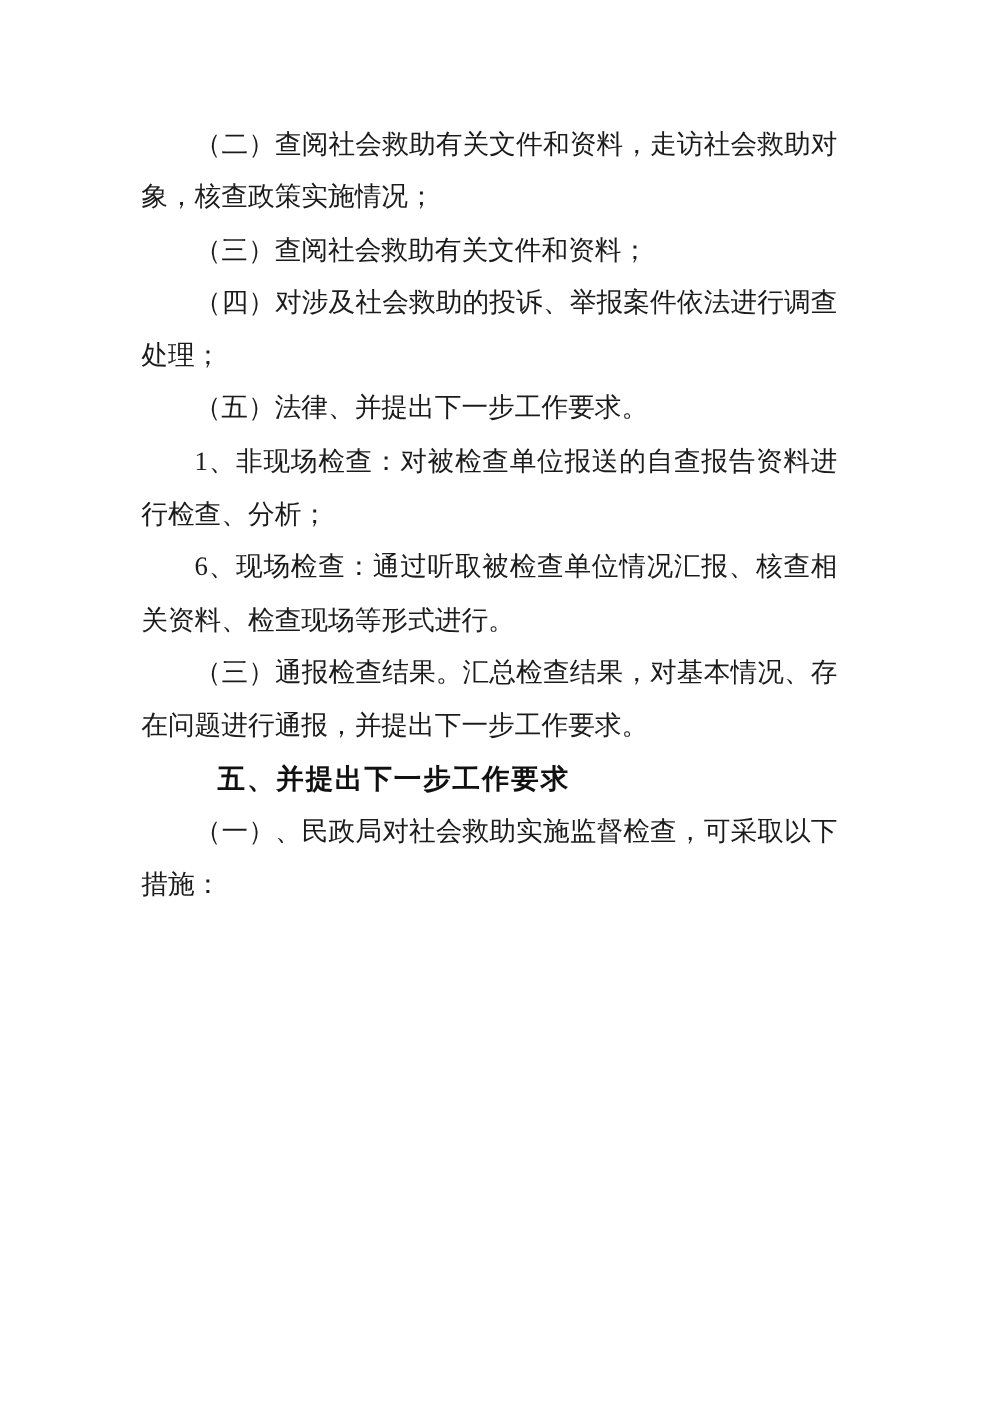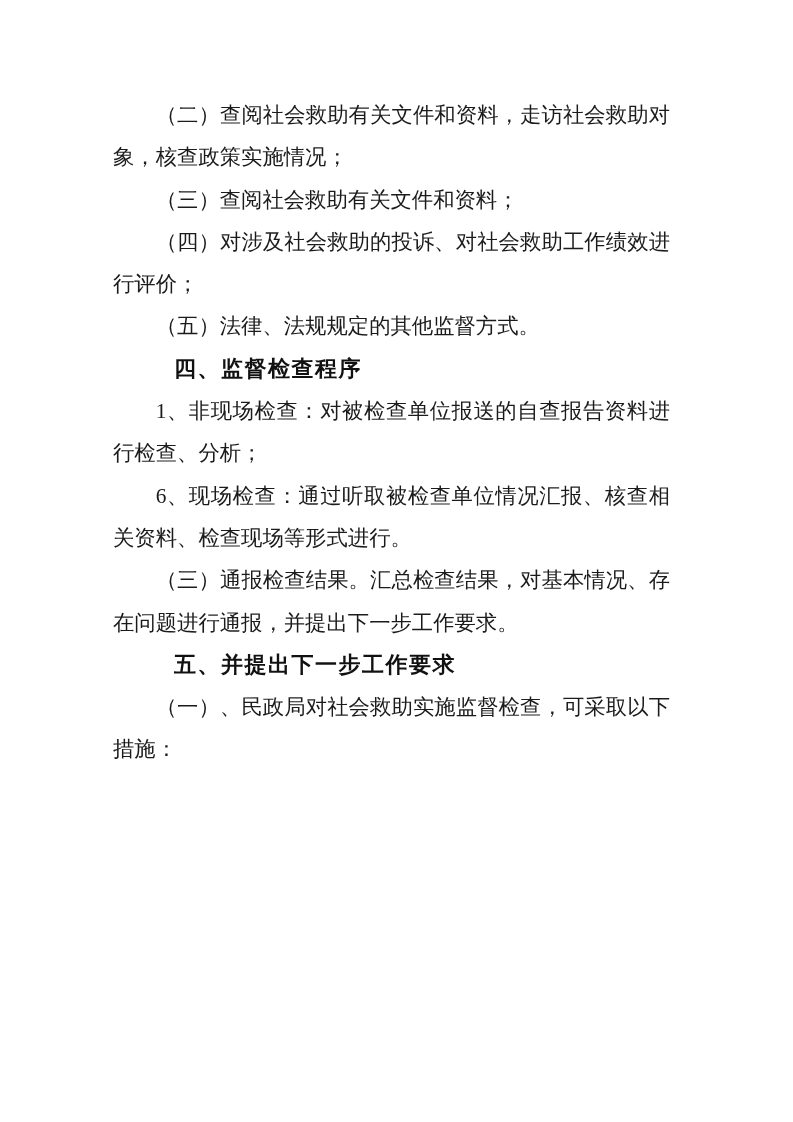--- a/index.html
+++ b/index.html
@@ -54,23 +54,22 @@
   }
 </style>
 </head>
 <body>
 
 <div class="page">
 
   <div class="text-block">
     <p class="para">（二）查阅社会救助有关文件和资料，走访社会救助对象，核查政策实施情况；</p>
     <p class="para">（三）查阅社会救助有关文件和资料；</p>
-    <p class="para">（四）对涉及社会救助的投诉、对社会救助工作绩效进行评价；</p>
-    <p class="para">（五）法律、法规规定的其他监督方式。</p>
-    <p class="heading">四、监督检查程序</p>
+    <p class="para">（四）对涉及社会救助的投诉、举报案件依法进行调查处理；</p>
+    <p class="para">（五）法律、并提出下一步工作要求。</p>
     <p class="para">1、非现场检查：对被检查单位报送的自查报告资料进行检查、分析；</p>
     <p class="para">6、现场检查：通过听取被检查单位情况汇报、核查相关资料、检查现场等形式进行。</p>
     <p class="para">（三）通报检查结果。汇总检查结果，对基本情况、存在问题进行通报，并提出下一步工作要求。</p>
     <p class="heading">五、并提出下一步工作要求</p>
     <p class="para">（一）、民政局对社会救助实施监督检查，可采取以下措施：</p>
   </div>
 
   <div class="footer">
     <span>23</span>
   </div>

